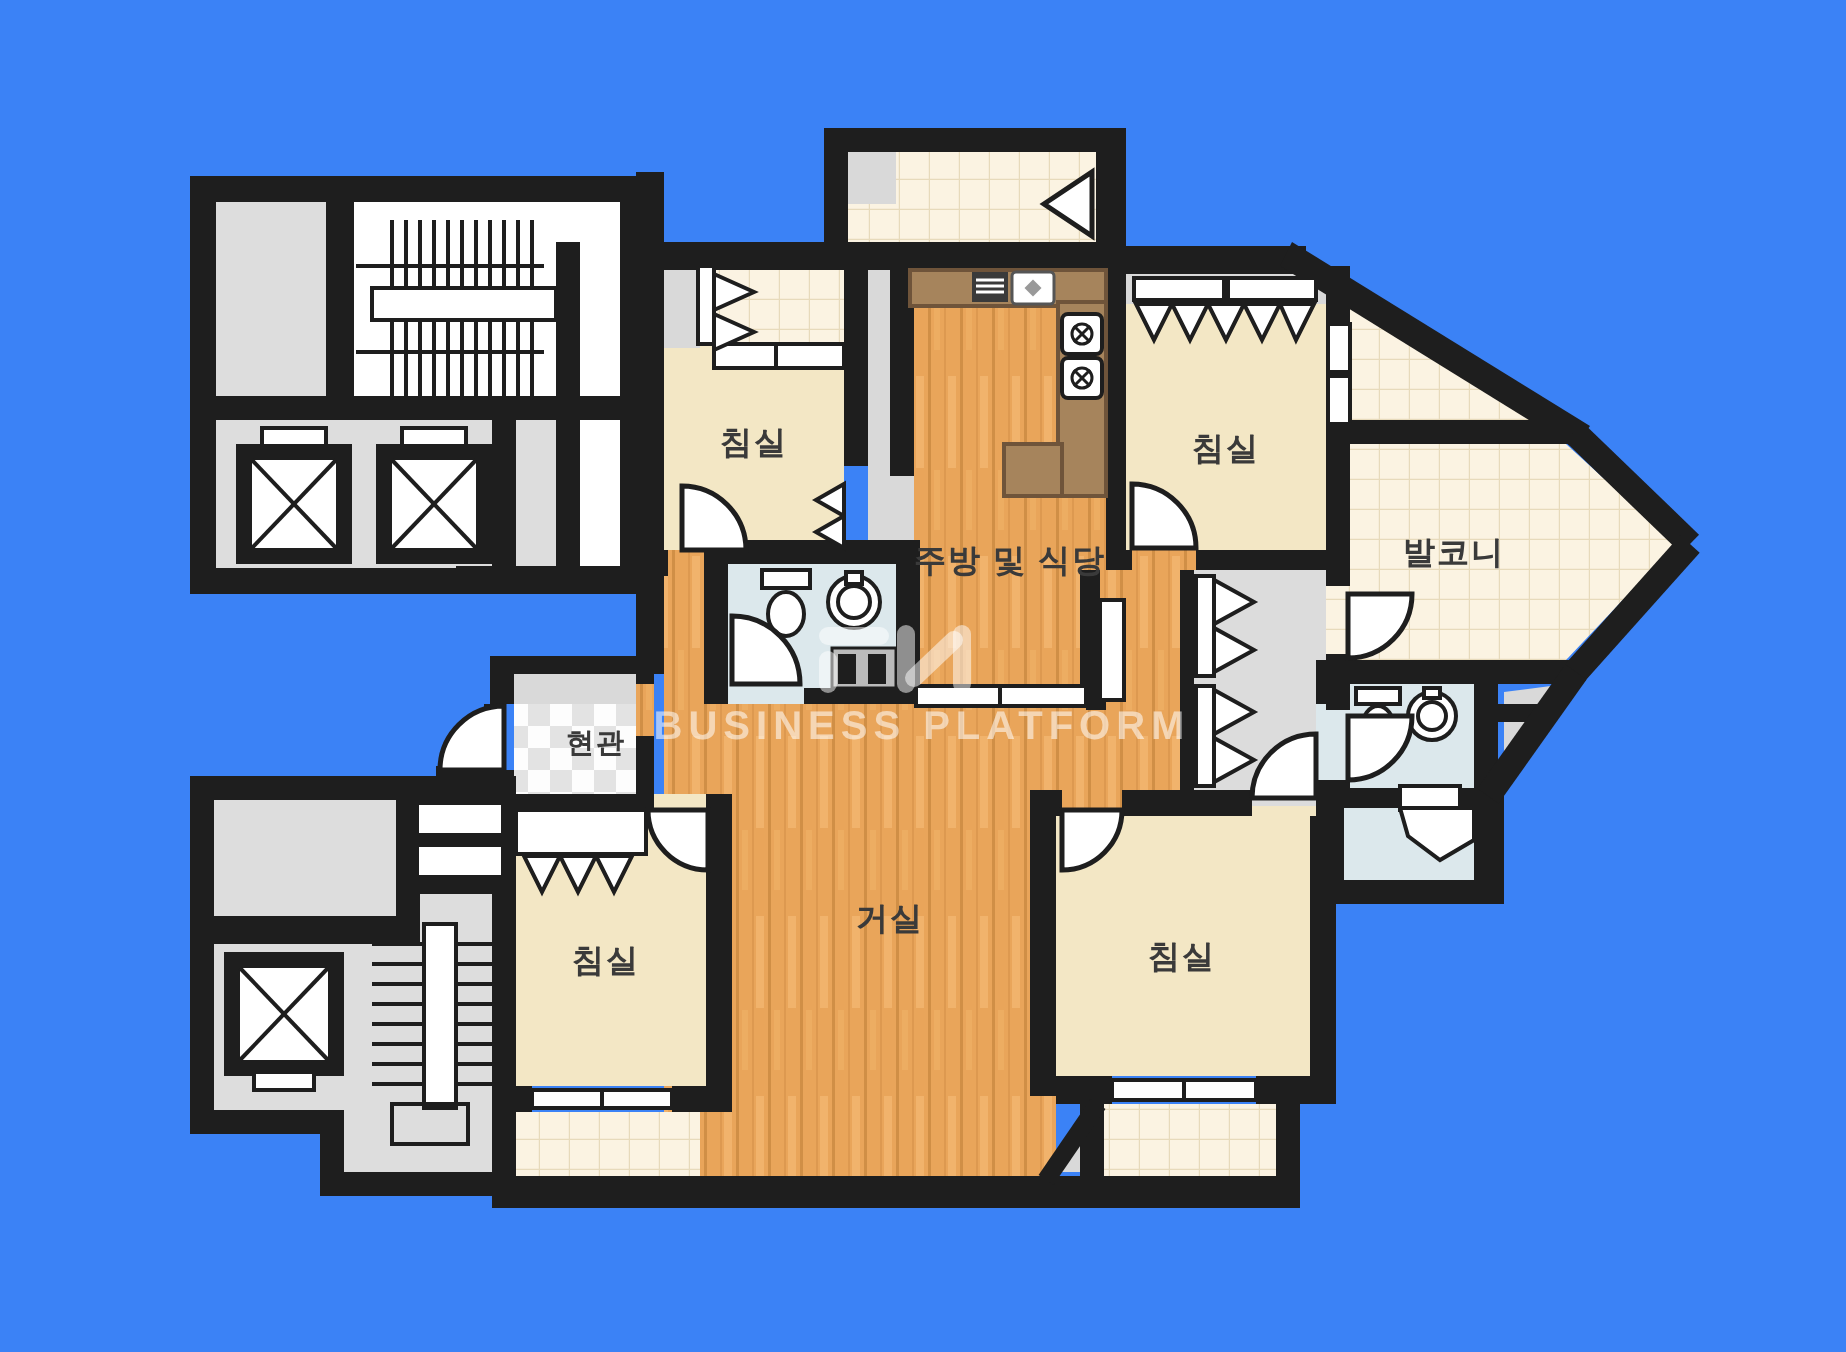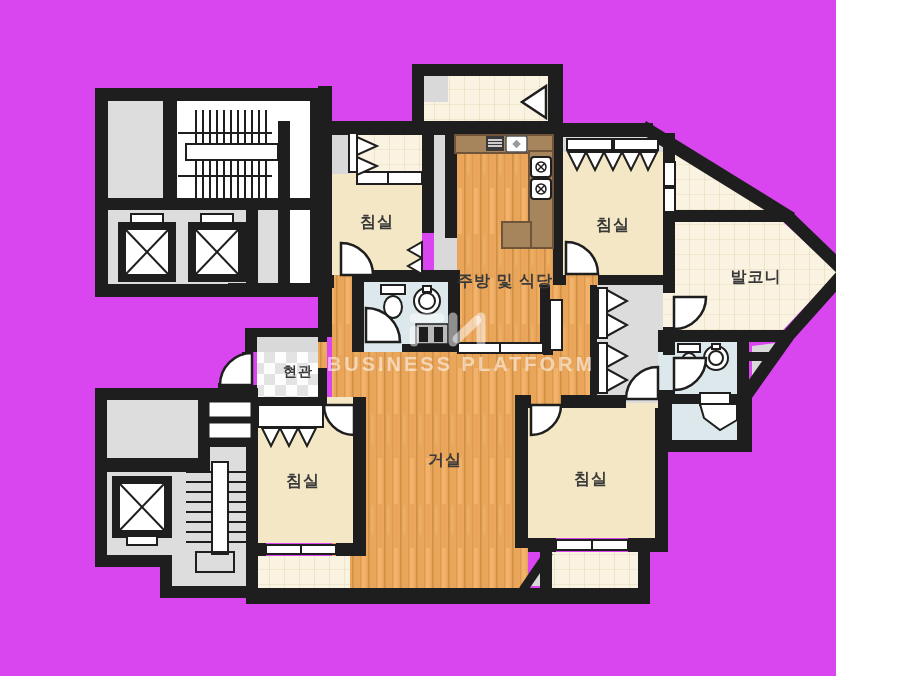--- a/index.html
+++ b/index.html
@@ -1,16 +1,16 @@
 <!DOCTYPE html>
 <html><head>
 <meta charset="utf-8">
 <style>
   html,body{margin:0;padding:0;background:#ffffff;}
-  #stage{position:relative;width:836px;height:676px;background:#d946ef;overflow:hidden;
+  #stage{position:relative;width:923px;height:676px;background:#3b82f6;overflow:hidden;
          font-family:"Liberation Sans","DejaVu Sans",sans-serif;}
   #plan-svg{position:absolute;left:0;top:0;}
   .room-label{position:absolute;transform:translate(-50%,-50%);font-weight:bold;
               font-size:16px;color:#3a3a3a;letter-spacing:1px;white-space:nowrap;}
   .room-label.small{font-size:14px;}
   #watermark-text{position:absolute;left:461px;top:364px;transform:translate(-50%,-50%);
                   font-weight:bold;font-size:20px;letter-spacing:3px;
                   color:rgba(255,255,255,0.55);white-space:nowrap;text-align:right;}
 </style>
 </head>
@@ -363,17 +363,17 @@
   </g>
 </svg>
 
 <div class="room-label" style="left:377px;top:222px">침실</div>
 <div class="room-label" style="left:613px;top:225px">침실</div>
 <div class="room-label" style="left:303px;top:481px">침실</div>
 <div class="room-label" style="left:591px;top:479px">침실</div>
 <div class="room-label" style="left:505px;top:281px">주방 및 식당</div>
 <div class="room-label" style="left:445px;top:460px">거실</div>
 <div class="room-label small" style="left:298px;top:372px">현관</div>
-<div class="room-label" style="left:756px;top:277px">발코니</div>
+<div class="room-label" style="left:727px;top:277px">발코니</div>
 
 <div id="watermark-text">BUSINESS PLATFORM</div>
 
 </div>
 
 </body></html>

